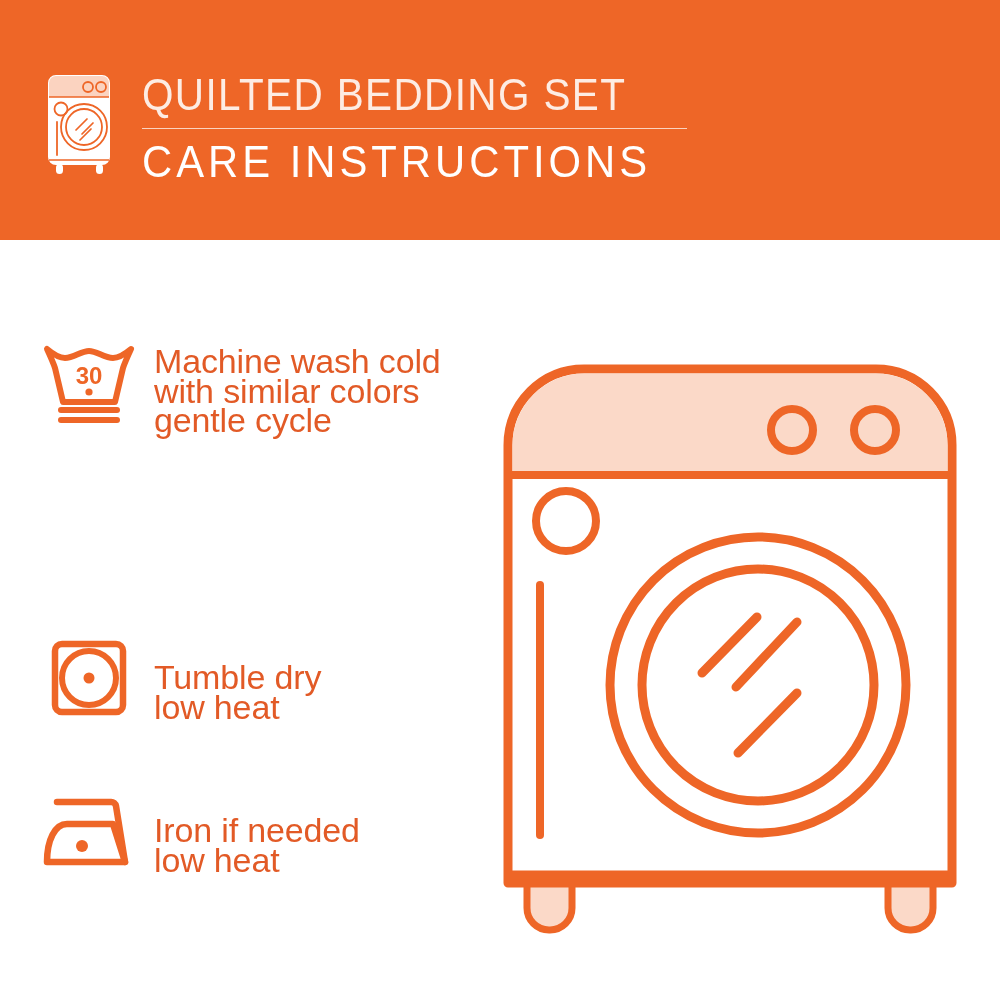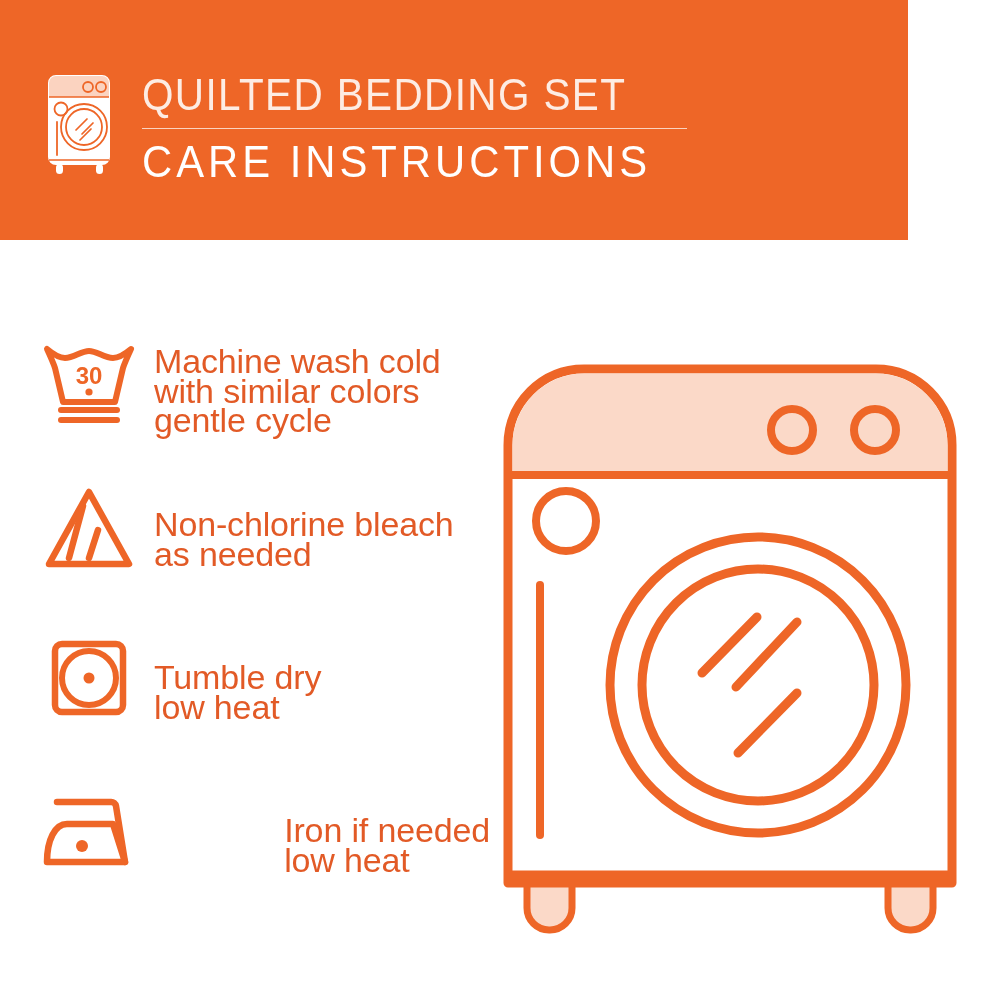--- a/index.html
+++ b/index.html
@@ -13,24 +13,23 @@
     font-family: "Liberation Sans", sans-serif;
     overflow: hidden;
     position: relative;
   }
 
   
   #header-banner {
     position: absolute;
     left: 0;
     top: 0;
-    width: 868px;
+    width: 1000px;
     height: 240px;
     background: #ee6627;
-    padding-left: 40px;
   }
   #header-logo-icon {
     position: absolute;
     left: 44px;
     top: 72px;
     width: 74px;
     height: 104px;
   }
   #header-text-block {
     position: absolute;
@@ -105,21 +104,21 @@
     line-height: 29.5px;
     font-weight: 400;
     letter-spacing: -0.15px;
     padding-top: 2px;
     white-space: pre-line;
   }
 
   #row-wash   { top: 100px; }
   #row-bleach { top: 246px; }
   #row-dry    { top: 396px; }
-  #row-iron   { top: 548px; justify-content: space-between; }
+  #row-iron   { top: 548px; }
 
   #row-wash .instruction-text   { padding-top: 7px; }
   #row-bleach .instruction-text { padding-top: 24px; }
   #row-dry .instruction-text    { padding-top: 27px; }
   #row-iron .instruction-text   { padding-top: 28px; }
 
   
   #washing-machine-illustration {
     position: absolute;
     left: 490px;
@@ -187,34 +186,20 @@
 
           <line x1="20" y1="70" x2="76" y2="70" stroke="#ee6627" stroke-width="6" stroke-linecap="round"></line>
           <line x1="20" y1="80" x2="76" y2="80" stroke="#ee6627" stroke-width="6" stroke-linecap="round"></line>
         </svg>
       </div>
       <div class="instruction-text">Machine wash cold
 with similar colors
 gentle cycle</div>
     </div>
 
-    <div class="instruction-row" id="row-bleach">
-      <div class="instruction-symbol">
-        <svg width="96" height="86" viewBox="0 0 96 86" xmlns="http://www.w3.org/2000/svg">
-
-          <path d="M48 6 L88 78 L8 78 Z" fill="none" stroke="#ee6627" stroke-width="6.5" stroke-linejoin="round"></path>
-
-          <line x1="42" y1="20" x2="28" y2="72" stroke="#ee6627" stroke-width="6.5" stroke-linecap="round"></line>
-
-          <line x1="57" y1="44" x2="48" y2="72" stroke="#ee6627" stroke-width="6.5" stroke-linecap="round"></line>
-        </svg>
-      </div>
-      <div class="instruction-text">Non-chlorine bleach
-as needed</div>
-    </div>
 
     <div class="instruction-row" id="row-dry">
       <div class="instruction-symbol">
         <svg width="96" height="86" viewBox="0 0 96 86" xmlns="http://www.w3.org/2000/svg">
           <rect x="14" y="8" width="68" height="68" rx="7" ry="7" fill="none" stroke="#ee6627" stroke-width="6.5"></rect>
           <circle cx="48" cy="42" r="27" fill="none" stroke="#ee6627" stroke-width="6"></circle>
           <circle cx="48" cy="42" r="5.5" fill="#ee6627"></circle>
         </svg>
       </div>
       <div class="instruction-text">Tumble dry

